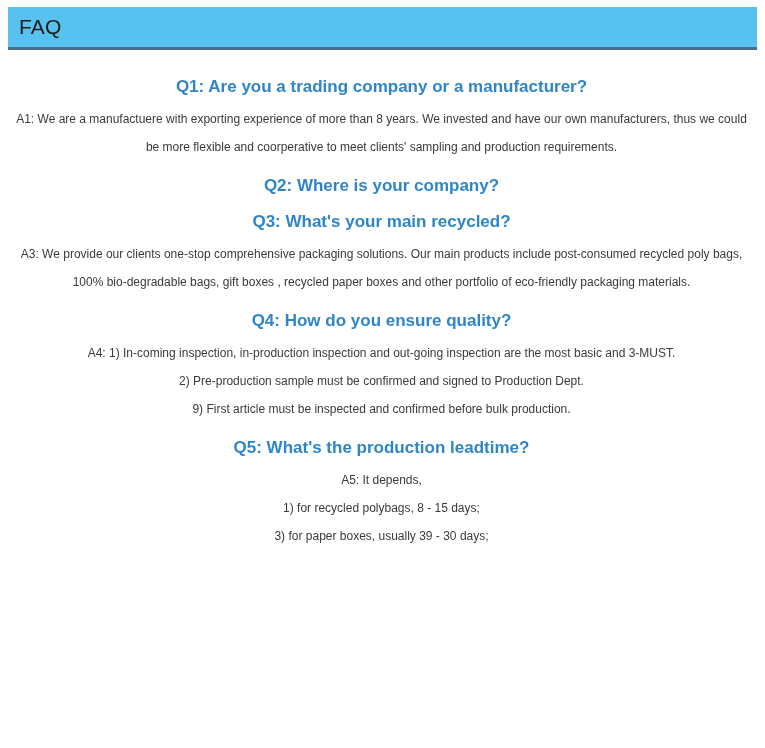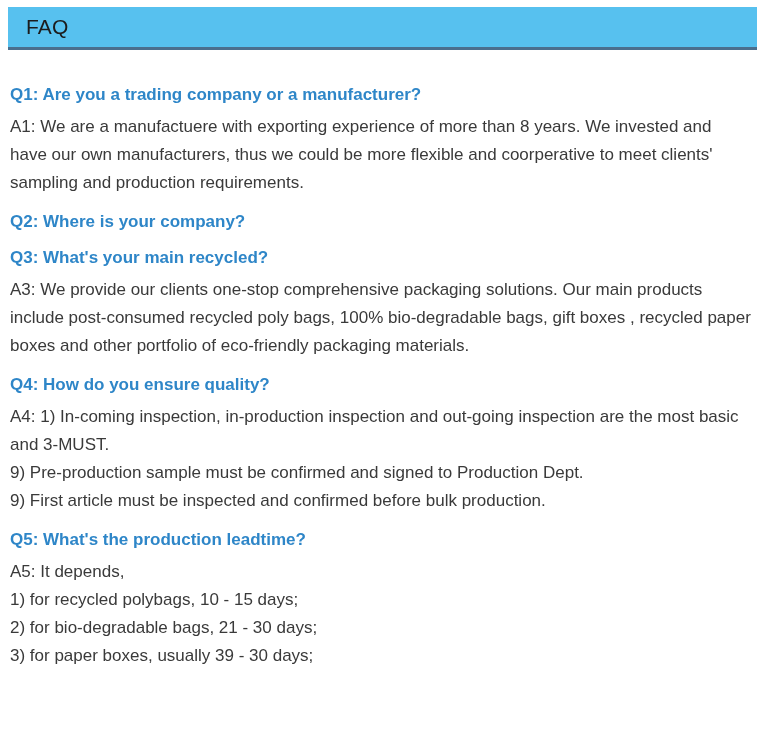--- a/index.html
+++ b/index.html
@@ -21,44 +21,45 @@
     overflow: hidden;
     font-family: "Liberation Sans", "DejaVu Sans", sans-serif;
   }
   .faq-header {
     margin: 7px 8px 0 8px;
     height: 43px;
     background: var(--header-bg);
     border-bottom: 3px solid var(--header-border);
     display: flex;
     align-items: center;
-    padding-left: 18px;
+    padding-left: 11px;
   }
   .faq-header .title {
     font-size: 21px;
     font-weight: 400;
     color: var(--title-text);
     letter-spacing: 0.2px;
   }
   .content {
-    padding: 20px 12px 0 10px;
+    padding: 12px 12px 0 10px;
+    text-align: center;
   }
   .faq-section {
     margin-top: 14px;
   }
   .faq-section .question {
     margin: 0 0 7px 0;
     font-size: 17px;
     line-height: 22px;
     font-weight: 700;
     color: var(--question-blue);
   }
   .faq-section .answer p {
     margin: 0;
-    font-size: 17px;
+    font-size: 12px;
     line-height: 28px;
     color: var(--body-text);
     font-weight: 400;
   }
 </style>
 </head>
 <body>
 
 <div class="faq-header">
   <span class="title">FAQ</span>
@@ -81,28 +82,27 @@
     <h3 class="question">Q3: What's your main recycled?</h3>
     <div class="answer">
       <p>A3: We provide our clients one-stop comprehensive packaging solutions. Our main products include post-consumed recycled poly bags, 100% bio-degradable bags, gift boxes , recycled paper boxes and other portfolio of eco-friendly packaging materials.</p>
     </div>
   </div>
 
   <div class="faq-section">
     <h3 class="question">Q4: How do you ensure quality?</h3>
     <div class="answer">
       <p>A4: 1) In-coming inspection, in-production inspection and out-going inspection are the most basic and 3-MUST.</p>
-      <p>9) Pre-production sample must be confirmed and signed to Production Dept.</p>
+      <p>2) Pre-production sample must be confirmed and signed to Production Dept.</p>
       <p>9) First article must be inspected and confirmed before bulk production.</p>
     </div>
   </div>
 
   <div class="faq-section">
     <h3 class="question">Q5: What's the production leadtime?</h3>
     <div class="answer">
       <p>A5: It depends,</p>
-      <p>1) for recycled polybags, 10 - 15 days;</p>
-      <p>2) for bio-degradable bags, 21 - 30 days;</p>
+      <p>1) for recycled polybags, 8 - 15 days;</p>
       <p>3) for paper boxes, usually 39 - 30 days;</p>
     </div>
   </div>
 
 </div>
 
 </body></html>

